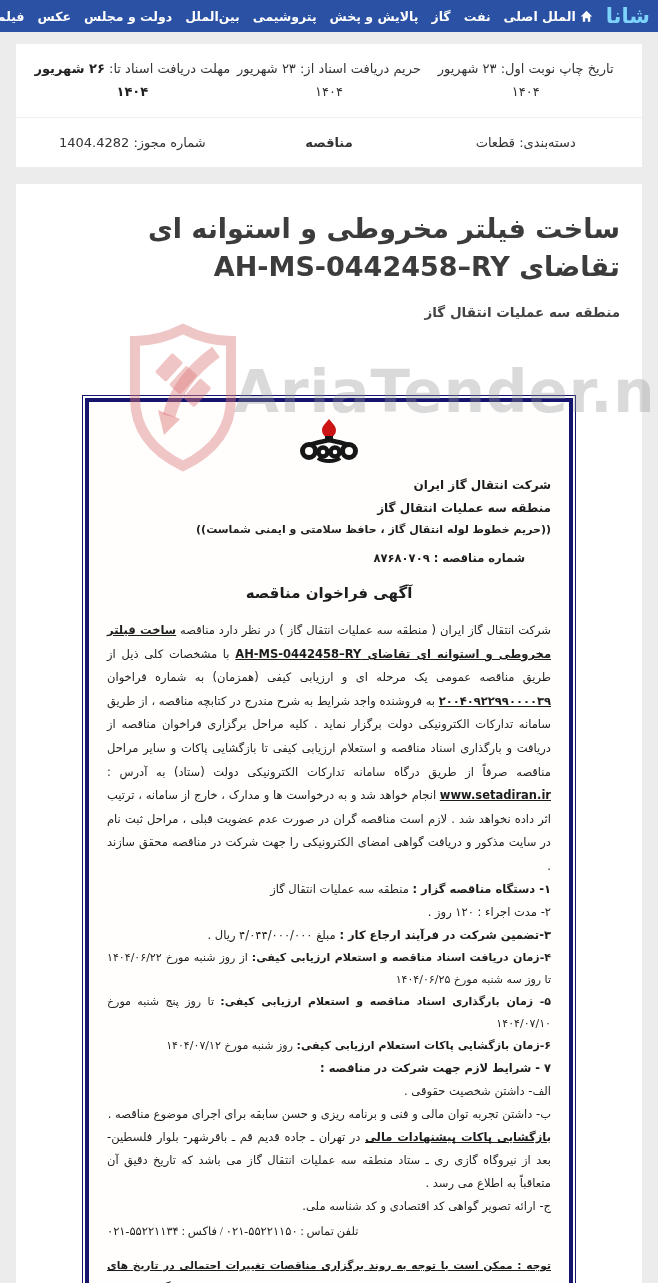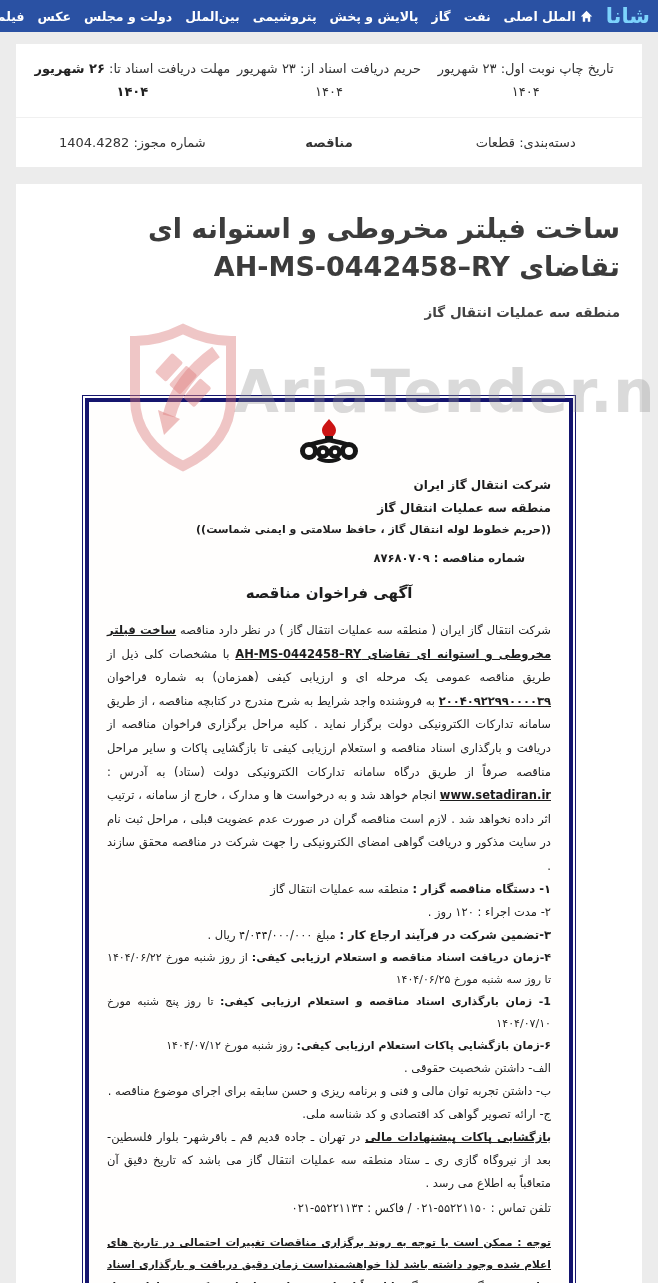--- a/index.html
+++ b/index.html
@@ -38,21 +38,21 @@
   .doc-center { text-align:center; }
   .org-line { font-weight:bold; font-size:12px; line-height:1.9; text-align:right; }
   .org-line.small { font-size:11px; }
   .tender-no { font-weight:bold; font-size:11.5px; text-align:right; padding-right:26px;
     margin-top:6px; }
   .doc-title { font-weight:bold; font-size:15px; text-align:center; margin:8px 0 10px; }
   .bu { font-weight:bold; text-decoration:underline; }
   .b  { font-weight:bold; }
   .doc-item { line-height:2.0; }
   .doc-item.tight { font-size:11px; }
-  .doc-phone { text-align:right; margin-top:2px; }
+  .doc-phone { text-align:left; margin-top:2px;font-family:Liberation Serif, serif; }
   .doc-note { font-weight:bold; text-decoration:underline; font-size:10.6px;
     margin-top:10px; line-height:2.1; }
 
   
   .wm-shield { position:absolute; left:86px; top:-76px; z-index:2; pointer-events:none; }
   .wm-text { position:absolute; left:196px; top:-40px; z-index:2; pointer-events:none;
     font-size:58px; font-weight:bold; color:rgba(150,150,150,0.35);
     white-space:nowrap; direction:ltr; letter-spacing:1px; }
 </style>
 </head>
@@ -157,32 +157,35 @@
       <div class="doc-item">
         <span>۲- مدت اجراء :</span><span> ۱۲۰ روز .</span>
       </div>
       <div class="doc-item">
         <span class="b">۳-تضمین شرکت در فرآیند ارجاع کار :</span><span> مبلغ ۴/۰۴۴/۰۰۰/۰۰۰ ریال .</span>
       </div>
       <div class="doc-item tight">
         <span class="b">۴-زمان دریافت اسناد مناقصه و استعلام ارزیابی کیفی:</span><span> از روز شنبه مورخ ۱۴۰۴/۰۶/۲۲ تا روز سه شنبه مورخ ۱۴۰۴/۰۶/۲۵</span>
       </div>
       <div class="doc-item tight">
-        <span class="b">1- زمان بارگذاری اسناد مناقصه و استعلام ارزیابی کیفی:</span><span> تا روز پنج شنبه مورخ ۱۴۰۴/۰۷/۱۰</span>
+        <span class="b">۵- زمان بارگذاری اسناد مناقصه و استعلام ارزیابی کیفی:</span><span> تا روز پنج شنبه مورخ ۱۴۰۴/۰۷/۱۰</span>
       </div>
       <div class="doc-item tight">
         <span class="b">۶-زمان بازگشایی پاکات استعلام ارزیابی کیفی:</span><span> روز شنبه مورخ ۱۴۰۴/۰۷/۱۲</span>
       </div>
+      <div class="doc-item">
+        <span class="b">۷ - شرایط لازم جهت شرکت در مناقصه :</span>
+      </div>
       <div class="doc-item">الف- داشتن شخصیت حقوقی .</div>
       <div class="doc-item">ب- داشتن تجربه توان مالی و فنی و برنامه ریزی و حسن سابقه برای اجرای موضوع مناقصه .</div>
-      <div class="doc-item">ج- ارائه تصویر گواهی کد اقتصادی و کد شناسه ملی.</div>
-
       <div class="doc-item">
         <span class="bu">بازگشایی پاکات پیشنهادات مالی</span><span> در تهران ـ جاده قدیم قم ـ باقرشهر- بلوار فلسطین- بعد از نیروگاه گازی ری ـ ستاد منطقه سه عملیات انتقال گاز می باشد که تاریخ دقیق آن متعاقباً به اطلاع می رسد .</span>
       </div>
+
+      <div class="doc-item">ج- ارائه تصویر گواهی کد اقتصادی و کد شناسه ملی.</div>
       <div class="doc-phone">تلفن تماس : ۵۵۲۲۱۱۵۰-۰۲۱ / فاکس : ۵۵۲۲۱۱۳۴-۰۲۱</div>
 
       <div class="doc-note">توجه : ممکن است با توجه به روند برگزاری مناقصات تغییرات احتمالی در تاریخ های اعلام شده وجود داشته باشد لذا خواهشمنداست زمان دقیق دریافت و بارگذاری اسناد مناقصه و هرگونه تغییر دیگر را احتماً از طریق شماره فراخوان مذکور در سامانه ستاد ایران دنبال نمایند.</div>
 
     </div>
   </div>
 
 </article>
 
 </body></html>

